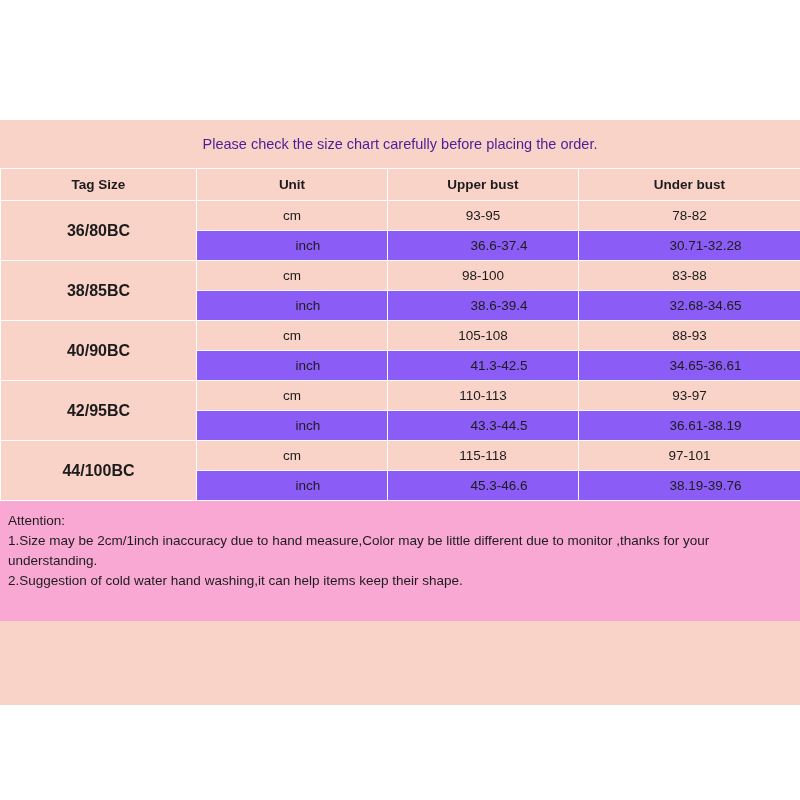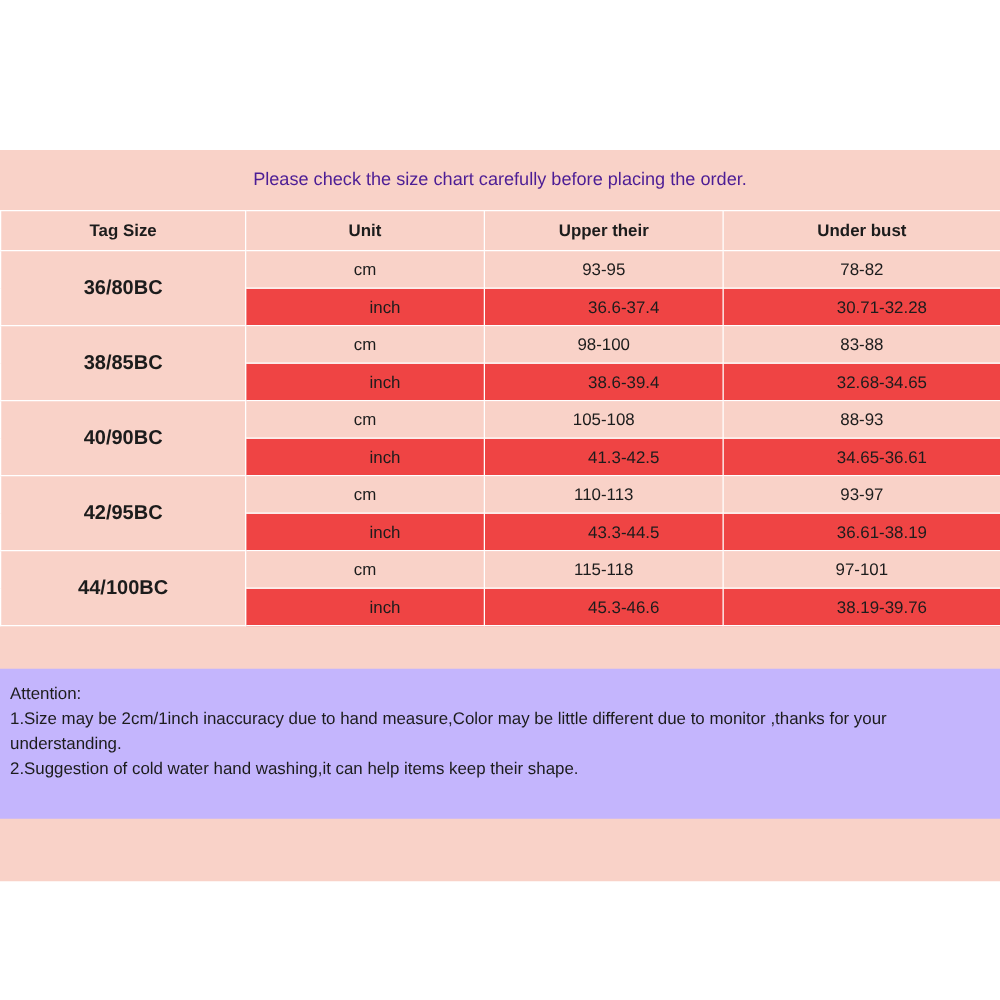--- a/index.html
+++ b/index.html
@@ -83,41 +83,40 @@
   }
   table.size-table td.val {
     height: 29px;
     font-size: 13.5px;
     font-weight: normal;
   }
   table.size-table tr.row-cm td.val {
     background: #f9d2c8;
   }
   table.size-table tr.row-inch td.val {
-    background: #ef4444;
+    background: #8b5cf6;
     padding-left: 32px;
   }
   #attention {
     position: absolute;
     left: 0;
     top: 0;
     width: 800px;
     padding: 10px 8px 0 8px;
     box-sizing: border-box;
   }
   #attention .line {
     font-size: 13.5px;
     color: #1c1c1c;
     line-height: 20px;
   }
   #attention-wrap {
     position: relative;
     height: 120px;
-    background: #c4b5fd;
-    margin-top: 34px;
+    background: #f9a8d4;
   }
 </style>
 </head>
 <body>
 
 <div id="page">
 
   <div id="chart">
 
 
@@ -129,21 +128,21 @@
       <colgroup>
         <col class="c0">
           <col class="c1">
           <col class="c2">
           <col class="c3">
       </colgroup>
       <thead>
         <tr>
           <th>Tag Size</th>
           <th>Unit</th>
-          <th>Upper their</th>
+          <th>Upper bust</th>
           <th>Under bust</th>
         </tr>
       </thead>
       <tbody>
 
         <tr class="row-cm">
           <td class="tag" rowspan="2">36/80BC</td>
           <td class="val">cm</td>
           <td class="val">93-95</td>
           <td class="val">78-82</td>

